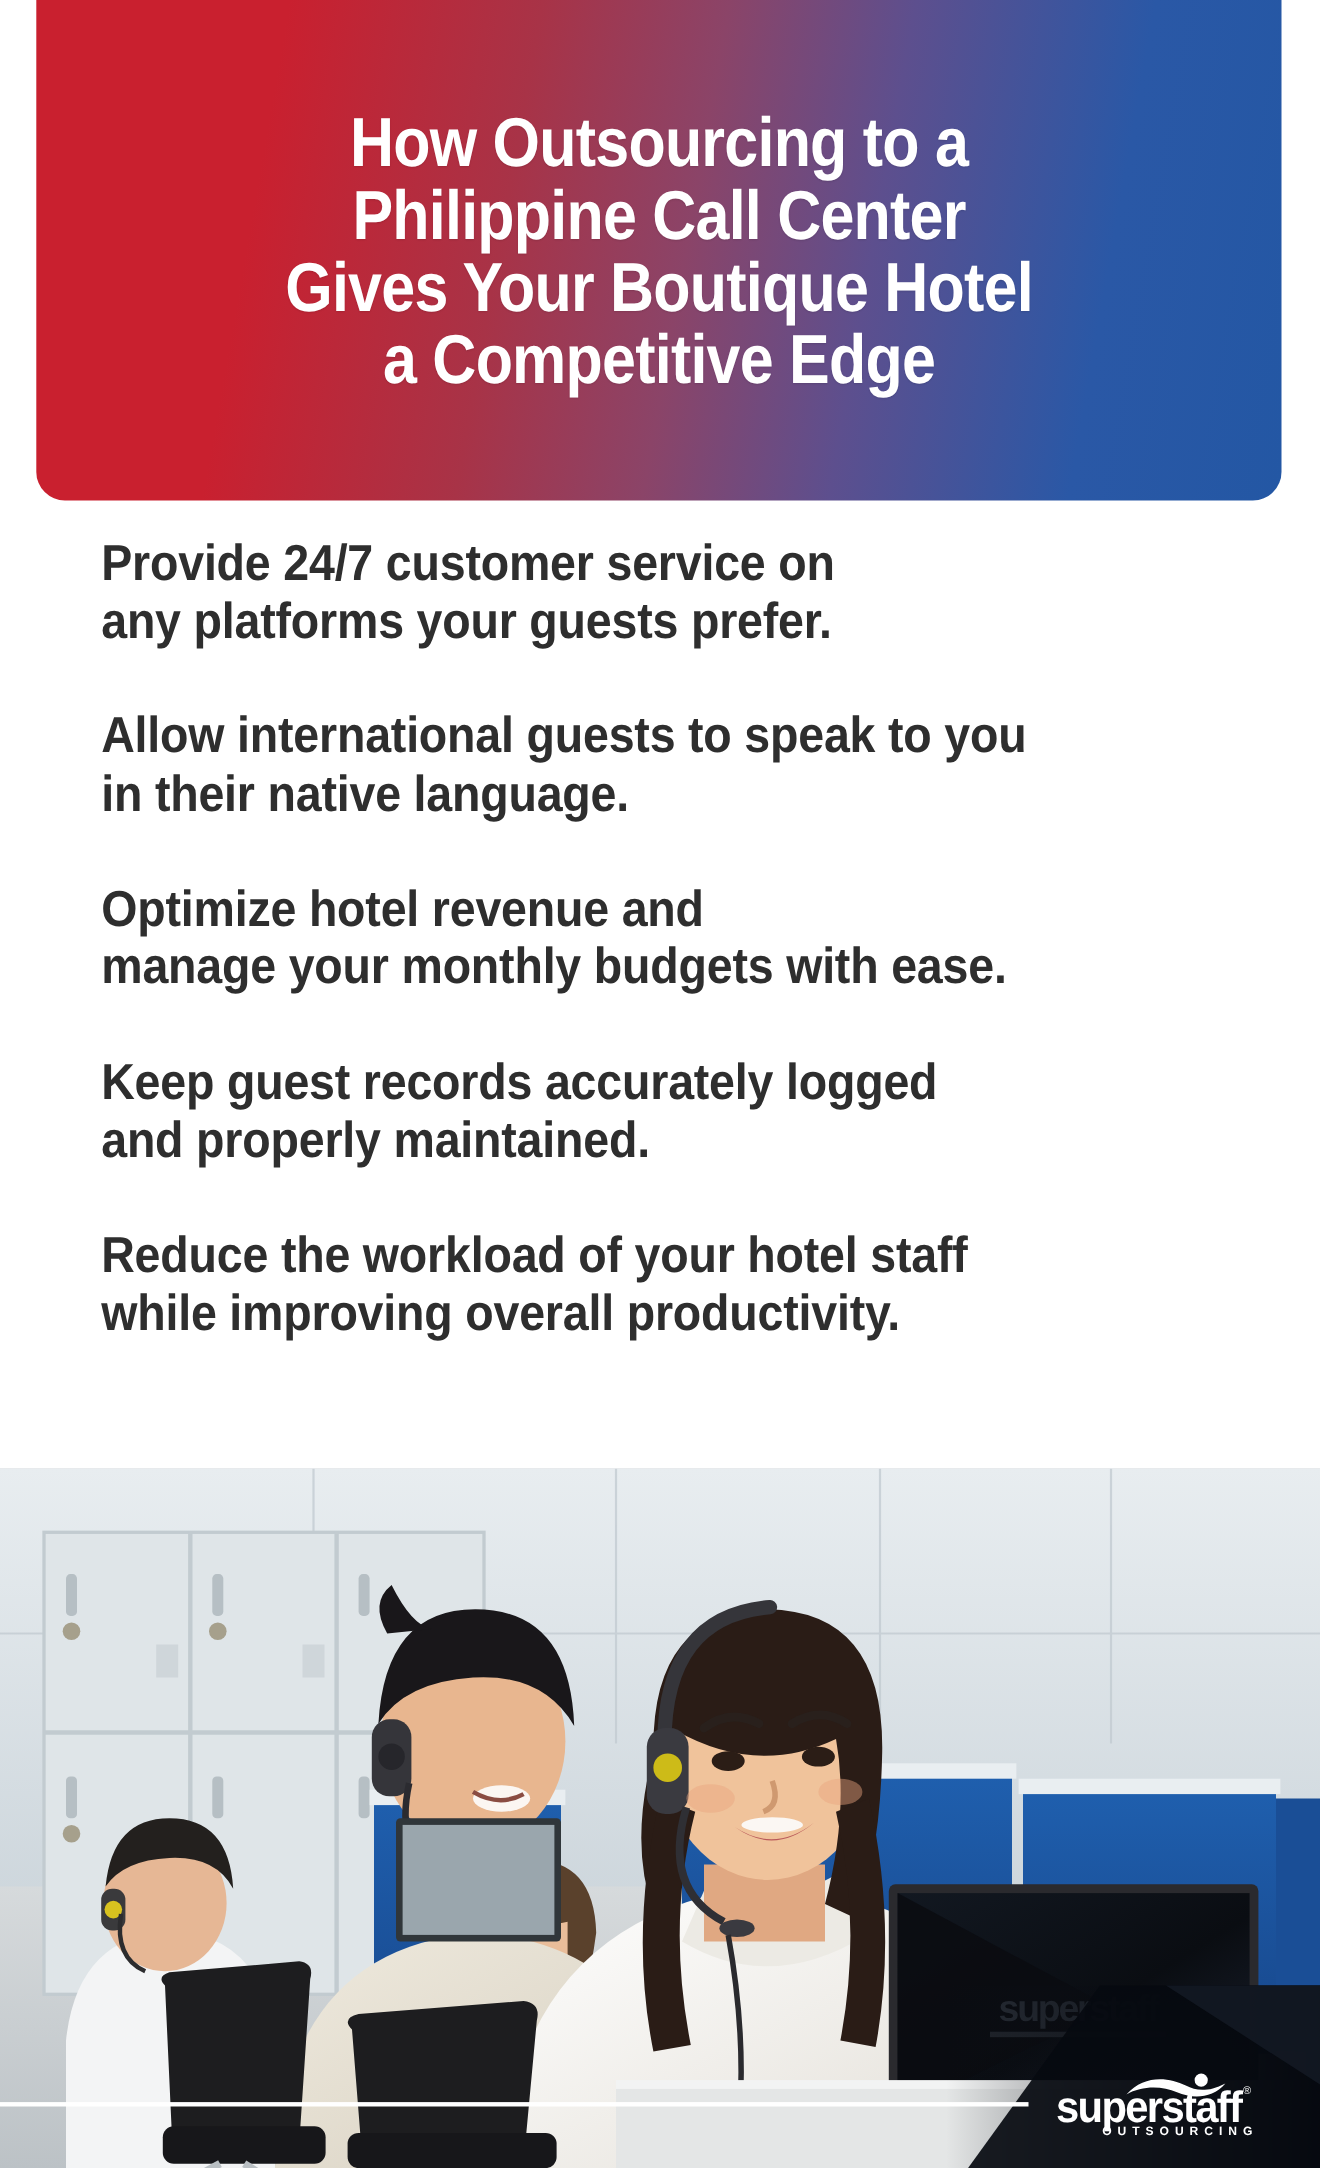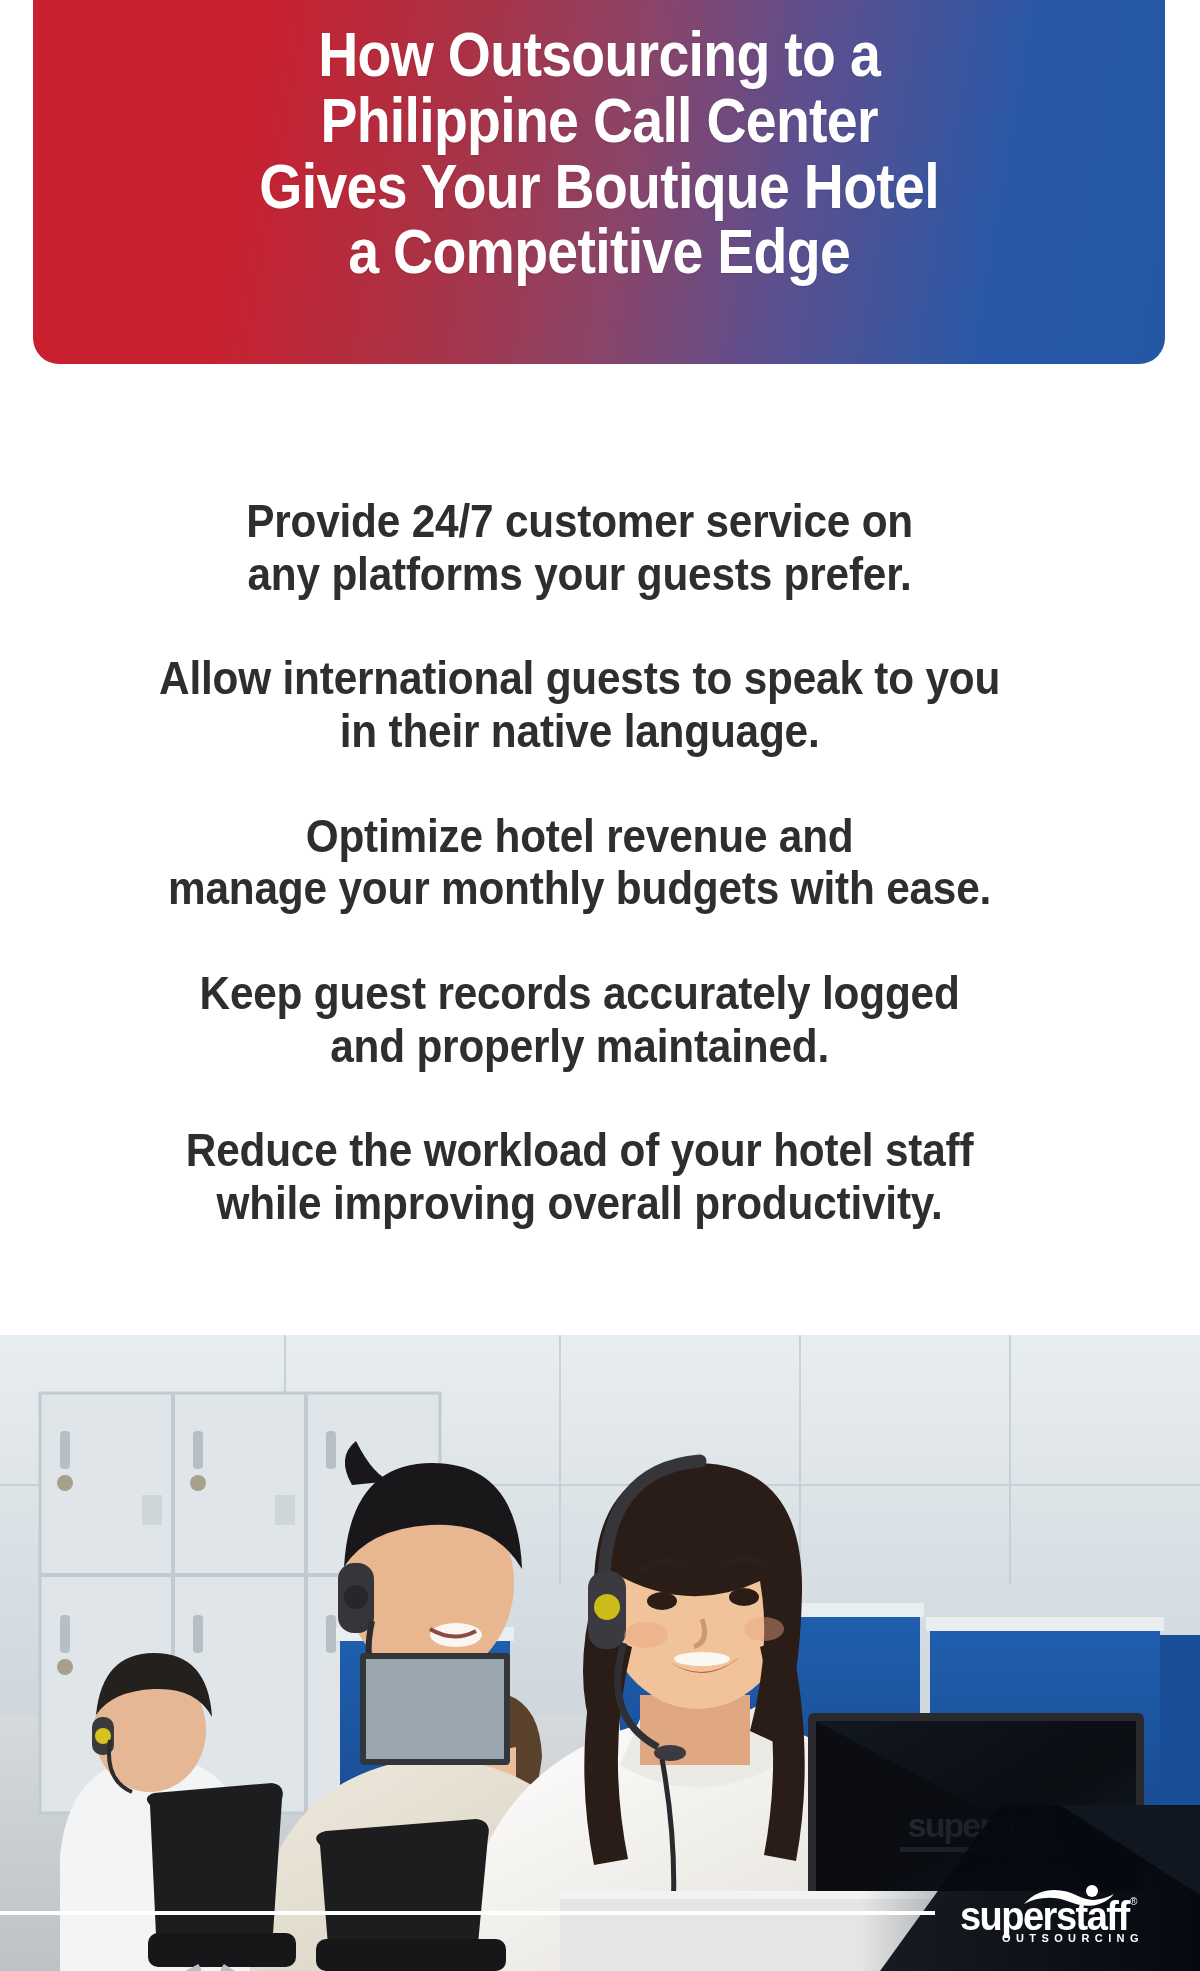--- a/index.html
+++ b/index.html
@@ -14,54 +14,54 @@
     position:relative;
     width:1200px; height:1971px;
     background:#ffffff;
     overflow:hidden;
   }
 
   
   .header-banner {
     position:absolute;
     left:33px; top:0px;
-    width:1132px; height:364px;
+    width:1132px; height:455px;
     background:linear-gradient(100deg,
         #c9202f 0%,
         #c9202f 19%,
         #a83347 38%,
         #8b4468 52%,
         #5d4f8e 66%,
         #2a58a6 84%,
         #2357a4 100%);
     border-radius:0 0 26px 26px;
     display:flex;
+    align-items:center;
     justify-content:center;
     padding:22px 34px 18px 34px;
   }
   .header-title {
     color:#ffffff;
     font-family:"Liberation Sans Narrow","Liberation Sans", sans-serif;
     font-weight:bold;
     font-size:63px;
     line-height:1.045;
     letter-spacing:-0.8px;
     text-align:center;
     transform:scaleX(0.88);
     transform-origin:center center;
     white-space:pre-line;
     text-shadow:0 1px 2px rgba(0,0,0,0.12);
   }
 
   
   .body-block {
     position:absolute;
-    left:92px; top:495px;
+    left:92px; top:485px;
     width:1060px;
-    text-align:center;
   }
   .bullet-line {
     color:#2e2e2e;
     font-family:"Liberation Sans Narrow","Liberation Sans", sans-serif;
     font-weight:bold;
     font-size:46px;
     line-height:1.145;
     letter-spacing:-0.2px;
     transform:scaleX(0.92);
     transform-origin:left center;

